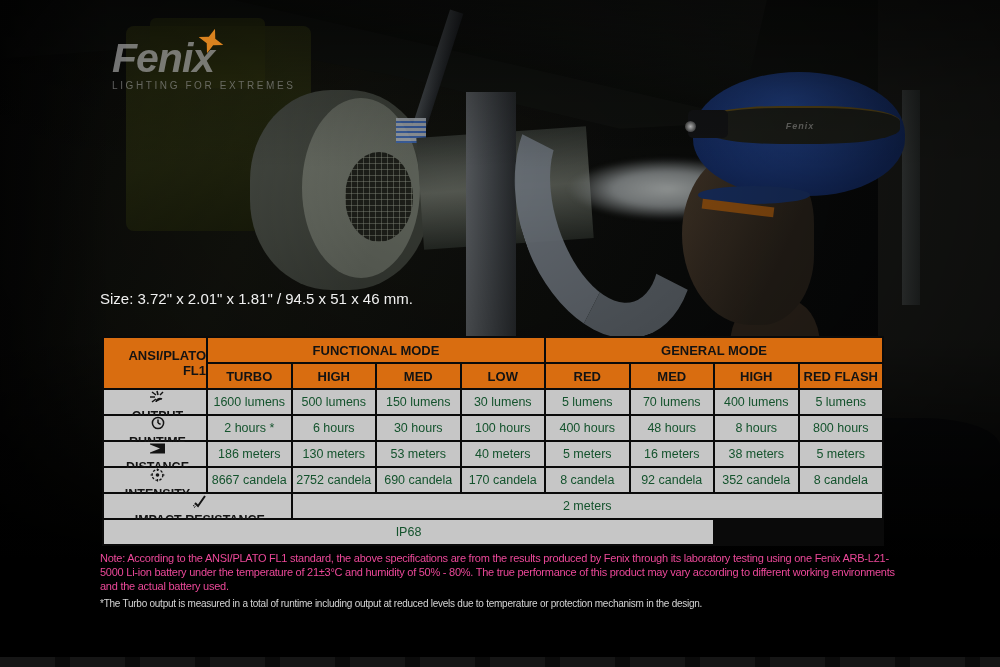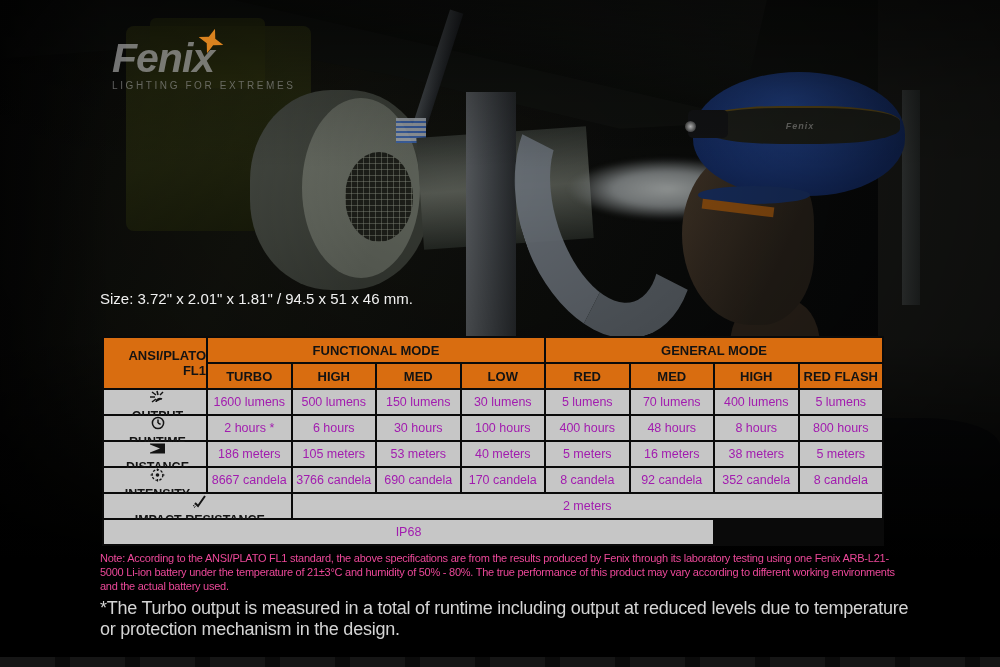--- a/index.html
+++ b/index.html
@@ -76,30 +76,30 @@
   
   .spec-table{position:absolute;left:102px;top:336px;width:782px;box-sizing:border-box;
               display:grid;grid-template-columns:102px repeat(8,1fr);grid-auto-rows:24px;
               gap:2px;padding:2px;background:#0a0a0a;}
   .hc{background:#d96d10;color:#131313;font-weight:bold;font-size:13px;
       display:flex;align-items:center;justify-content:center;text-align:right;}
   .corner{grid-row:1/3;font-size:13px;}
   .mode{grid-column:span 4;}
   .rl{background:#c6c6c6;color:#141414;font-weight:bold;font-size:12.5px;
       display:flex;align-items:center;gap:5px;padding-left:5px;flex-direction:column;}
-  .cv{background:#c6c6c6;color:#a21caf;font-size:12.5px;
+  .cv{background:#c6c6c6;color:#14532d;font-size:12.5px;
       display:flex;align-items:center;justify-content:center;}
   .span2{grid-column:span 2;}
   .span7{grid-column:span 7;}
   .ric{flex:0 0 auto;display:flex;align-items:center;}
   
   .note{position:absolute;left:100px;top:551px;width:812px;color:#ec4899;
         font-size:11px;line-height:14px;letter-spacing:-.25px;}
   .note-turbo{position:absolute;left:100px;top:598px;width:812px;color:#d4d4d4;
-        font-size:18px;letter-spacing:-.25px;}
+        font-size:10px;letter-spacing:-.25px;}
 </style>
 </head>
 <body>
 
 <div class="canvas">
 
   <div class="photo">
     <div class="beam-top"></div>
     <div class="beam-diag"></div>
     <div class="hoist"></div>
@@ -200,40 +200,40 @@
     <div class="rl">
       <span class="ric">
         <svg width="17" height="13" viewBox="0 0 17 13">
             <rect x="1" y="1.5" width="15" height="10" fill="#141414"></rect>
         <polygon points="1,2.5 11,6.5 1,10.5" fill="#c6c6c6"></polygon>
           </svg>
       </span>
       <span>DISTANCE</span>
     </div>
     <div class="cv">186 meters</div>
-    <div class="cv">105 meters</div>
+    <div class="cv">130 meters</div>
     <div class="cv">53 meters</div>
     <div class="cv">40 meters</div>
     <div class="cv">5 meters</div>
     <div class="cv">16 meters</div>
     <div class="cv">38 meters</div>
     <div class="cv">5 meters</div>
 
     <div class="rl">
       <span class="ric">
         <svg width="15" height="14" viewBox="0 0 15 14">
             <circle cx="7.5" cy="7" r="5.4" fill="none" stroke="#141414" stroke-width="1.3" stroke-dasharray="2.4 1.6"></circle>
         <circle cx="7.5" cy="7" r="1.8" fill="#141414"></circle>
         <path d="M7.5 0.5 V3 M7.5 11 V13.5 M0.5 7 H3 M12 7 H14.5" stroke="#141414" stroke-width="1.2"></path>
           </svg>
       </span>
       <span>INTENSITY</span>
     </div>
     <div class="cv">8667 candela</div>
-    <div class="cv">3766 candela</div>
+    <div class="cv">2752 candela</div>
     <div class="cv">690 candela</div>
     <div class="cv">170 candela</div>
     <div class="cv">8 candela</div>
     <div class="cv">92 candela</div>
     <div class="cv">352 candela</div>
     <div class="cv">8 candela</div>
 
     <div class="rl span2">
       <span class="ric">
         <svg width="17" height="14" viewBox="0 0 17 14">

